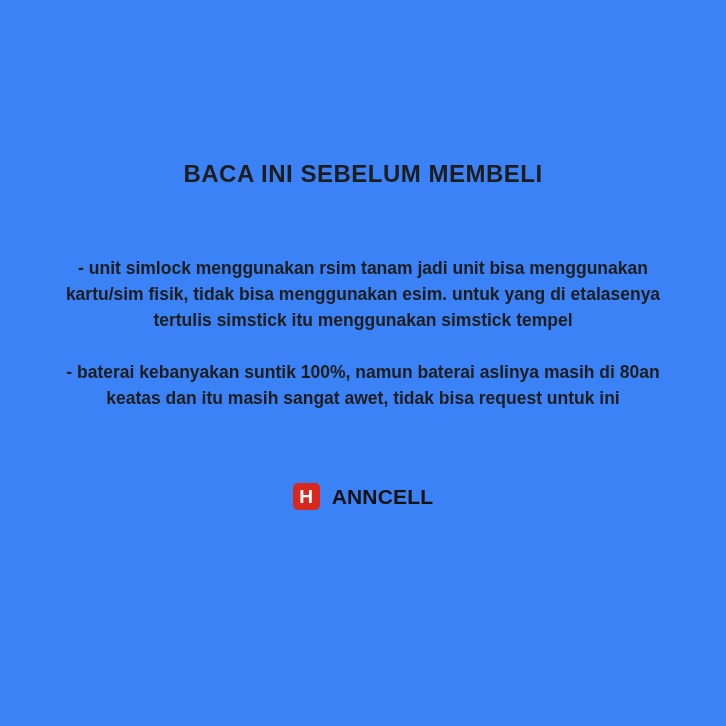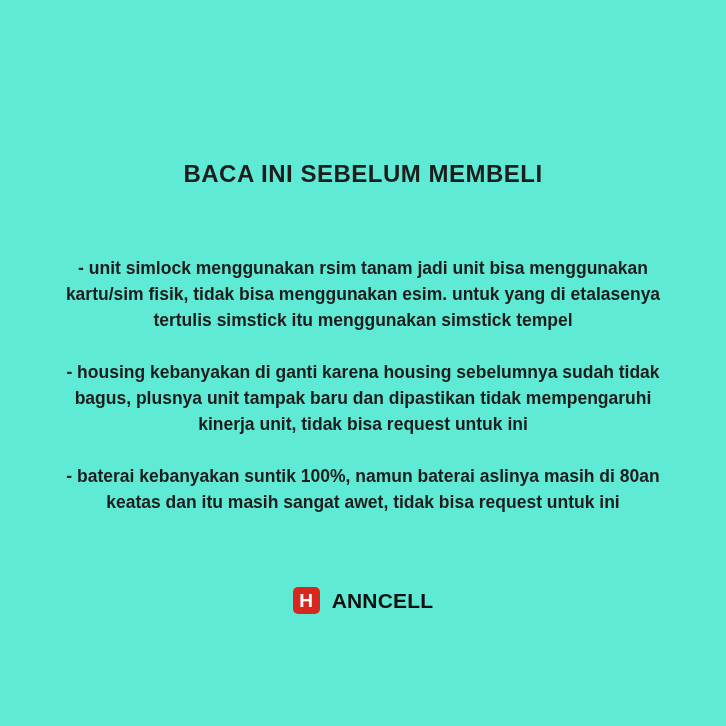--- a/index.html
+++ b/index.html
@@ -5,21 +5,21 @@
   html, body {
     margin: 0;
     padding: 0;
     background: #ffffff;
     font-family: "Liberation Sans", sans-serif;
   }
   .canvas {
     position: relative;
     width: 726px;
     height: 726px;
-    background: #5eead4;
+    background: #3b82f6;
     overflow: hidden;
     display: flex;
     flex-direction: column;
     align-items: center;
     box-sizing: border-box;
   }
   .title {
     margin: 0;
     margin-top: 160px;
     font-size: 24px;
@@ -70,21 +70,20 @@
 </style>
 </head>
 <body>
 
 <div class="canvas">
 
   <h1 class="title">BACA INI SEBELUM MEMBELI</h1>
 
   <p class="body-text first">- unit simlock menggunakan rsim tanam jadi unit bisa menggunakan kartu/sim fisik, tidak bisa menggunakan esim. untuk yang di etalasenya tertulis simstick itu menggunakan simstick tempel</p>
 
-  <p class="body-text">- housing kebanyakan di ganti karena housing sebelumnya sudah tidak bagus, plusnya unit tampak baru dan dipastikan tidak mempengaruhi kinerja unit, tidak bisa request untuk ini</p>
 
   <p class="body-text">- baterai kebanyakan suntik 100%, namun baterai aslinya masih di 80an keatas dan itu masih sangat awet, tidak bisa request untuk ini</p>
 
   <div class="logo">
     <span class="logo-h" style="background: rgb(216, 39, 29);">H</span>
     <span class="logo-text">ANNCELL</span>
   </div>
 
 </div>
 

